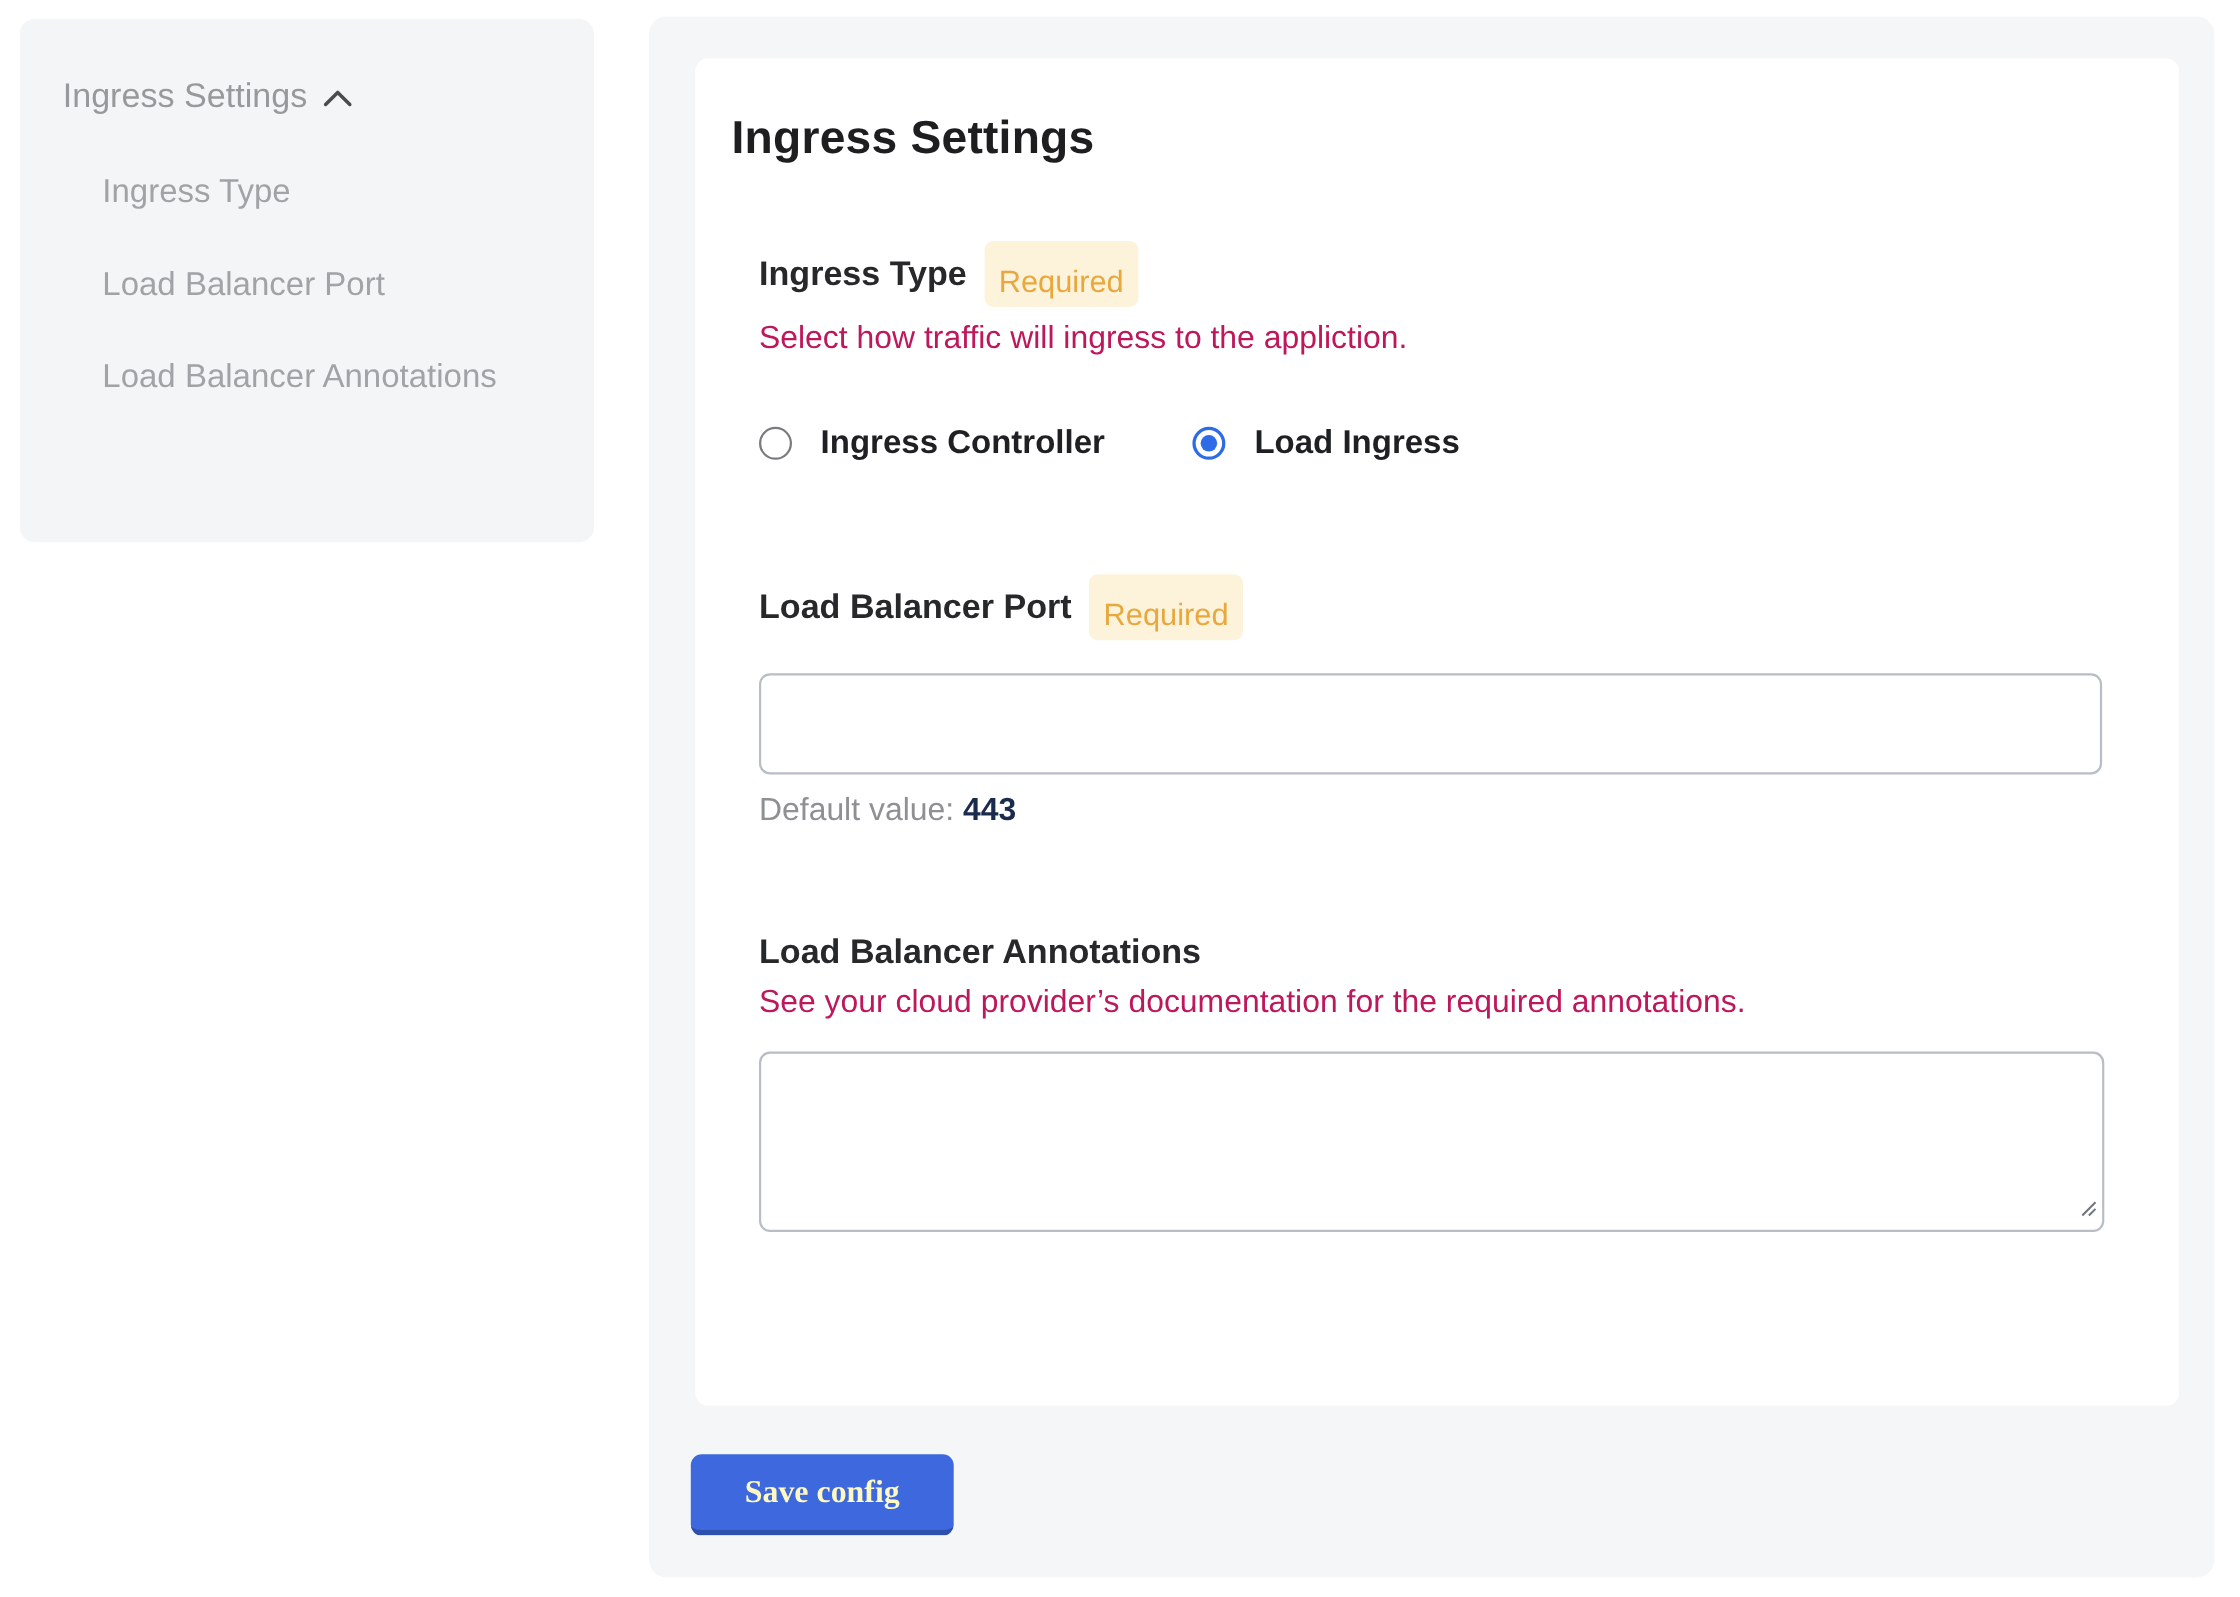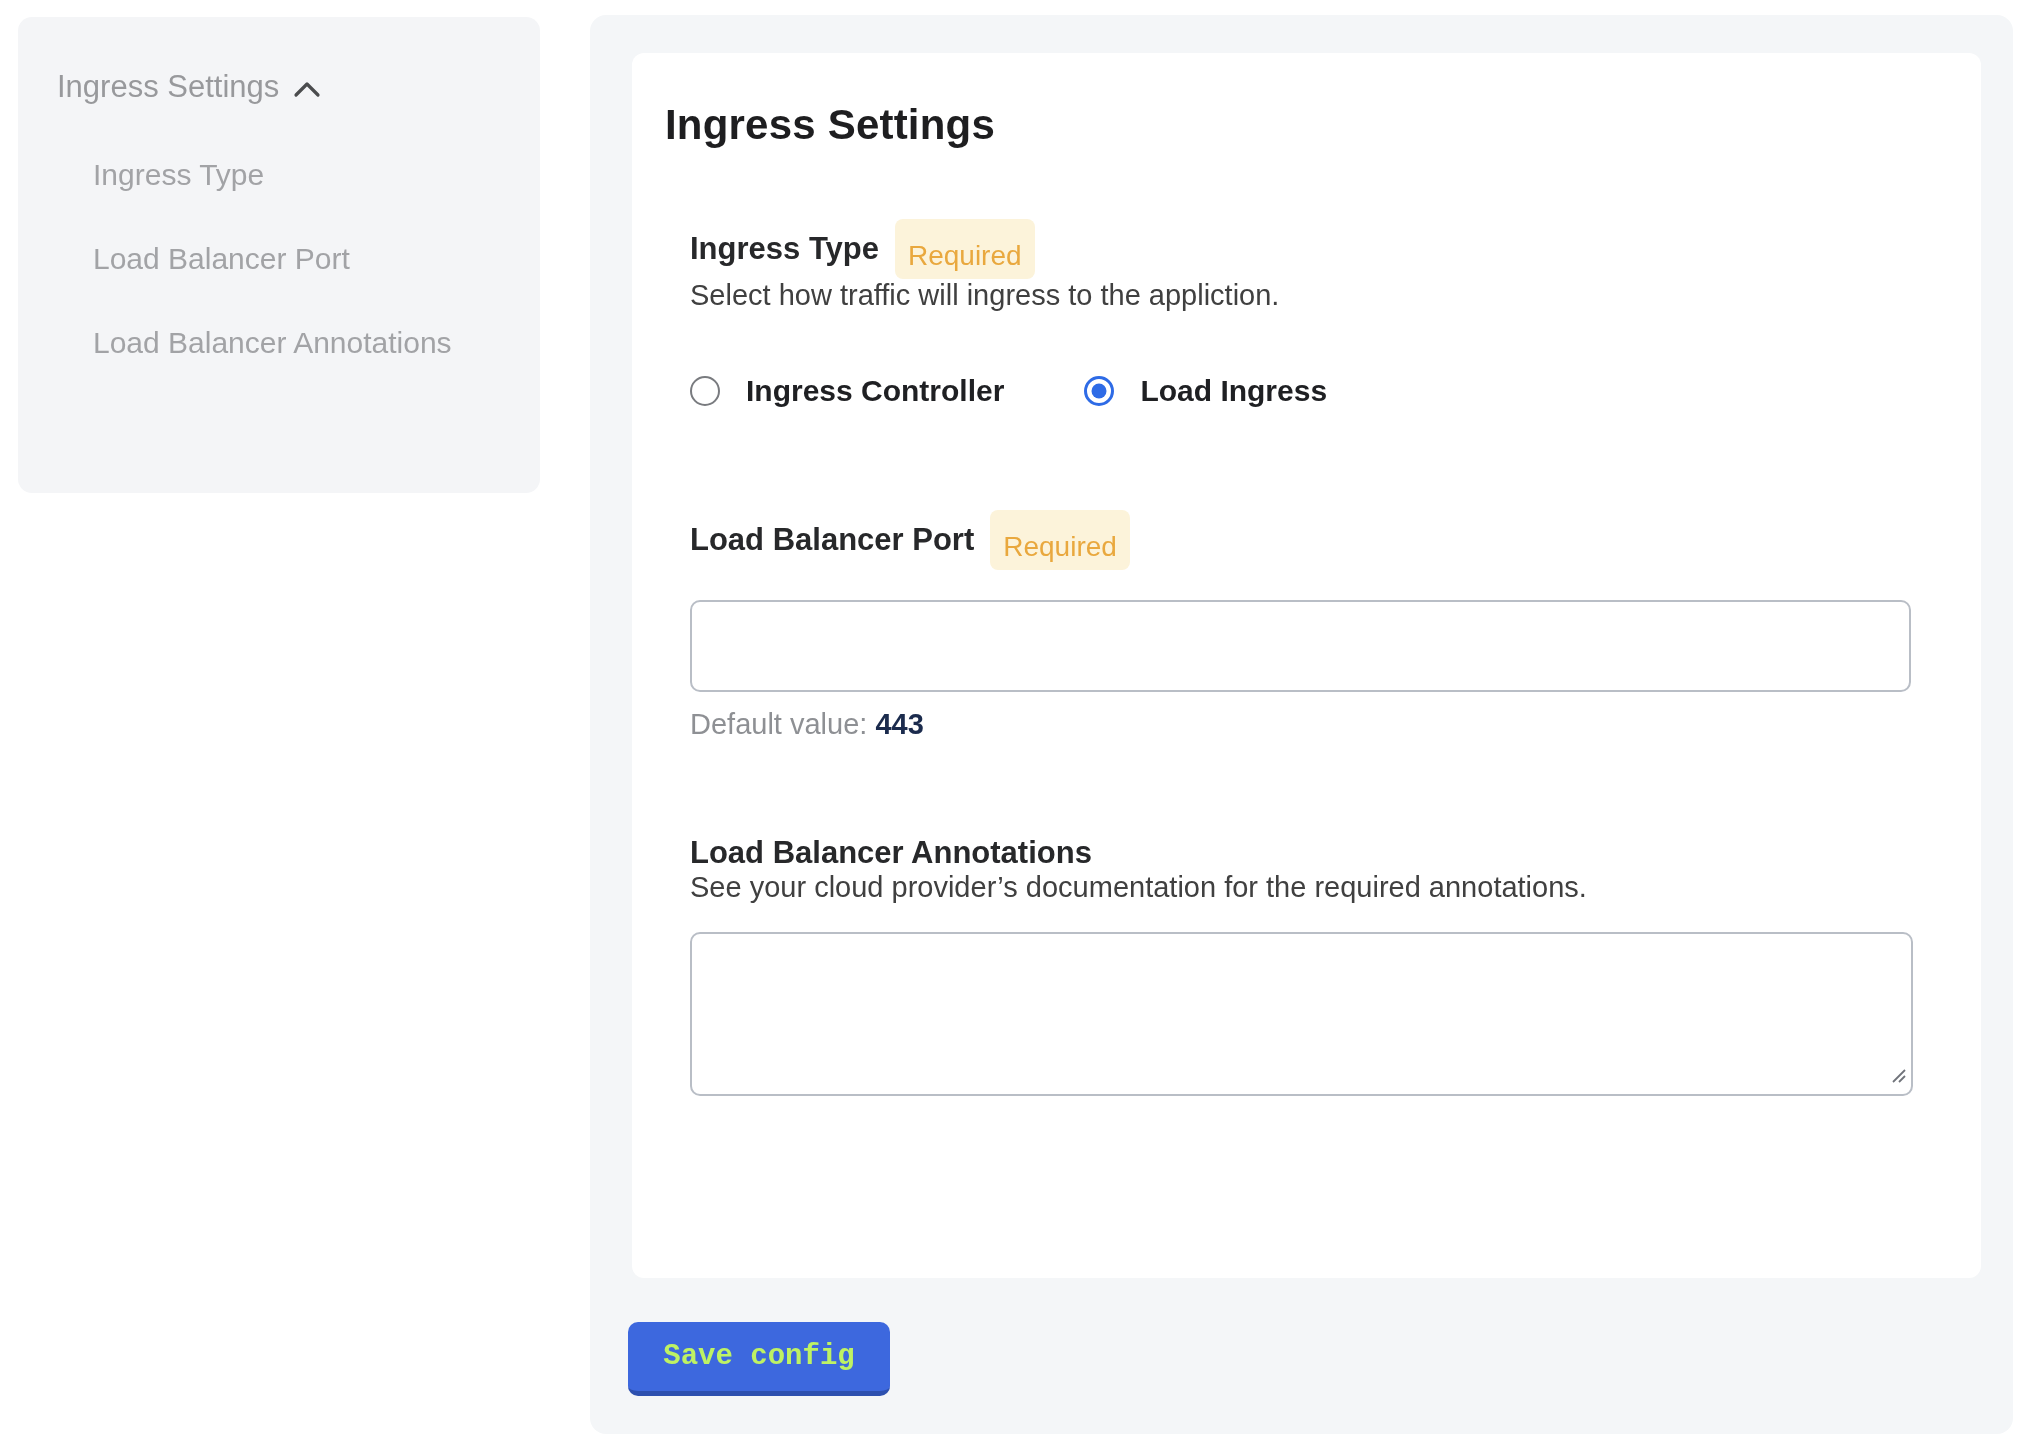--- a/index.html
+++ b/index.html
@@ -71,21 +71,22 @@
   }
   .section-title {
     font-size: 31px; font-weight: 600; color: #27282a;
   }
   .badge {
     font-size: 28px;
     padding: 21px 13px 7px 13px;
     border-radius: 8px;
   }
   .section-desc {
-    font-size: 29px; color: #404040;
+    margin-top: 12px;
+    font-size: 29px; color: #be185d;
   }
 
   
   .radio-row {
     display: flex; align-items: center; gap: 80px;
     margin-top: 62px;
     text-align: right;
   }
   .radio-option {
     display: flex; align-items: center; gap: 26px;
@@ -152,28 +153,28 @@
 
   
   .gap-after-subtitle { height: 70px; }
   .gap-section-2 { height: 102px; }
   .gap-section-3 { height: 94px; }
 
   
   .save-button {
     position: absolute;
     left: 38px; top: 1307px;
-    width: 262px; height: 74px;
+    width: 239px; height: 74px;
     background: var(--button-blue);
     border: none;
     border-bottom: 5px solid var(--button-shadow-blue);
     border-radius: 10px;
-    color: #bef264;
+    color: #fef9c3;
     font-size: 29px; font-weight: 700;
-    font-family: Liberation Mono, monospace;
+    font-family: Liberation Serif, serif;
     cursor: pointer;
   }
 </style>
 </head>
 <body>
 
 <nav class="sidebar">
   <div class="sidebar-header">
     <span>Ingress Settings</span>
     <span class="chevron-up">

